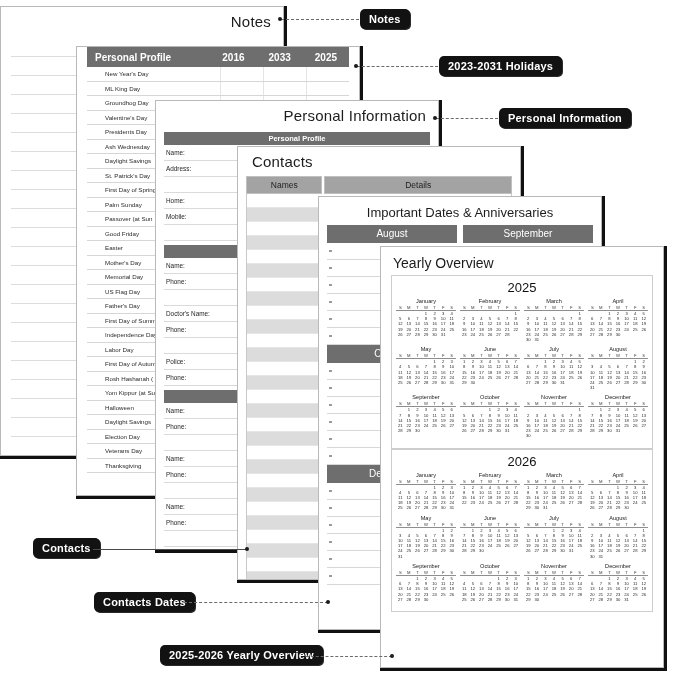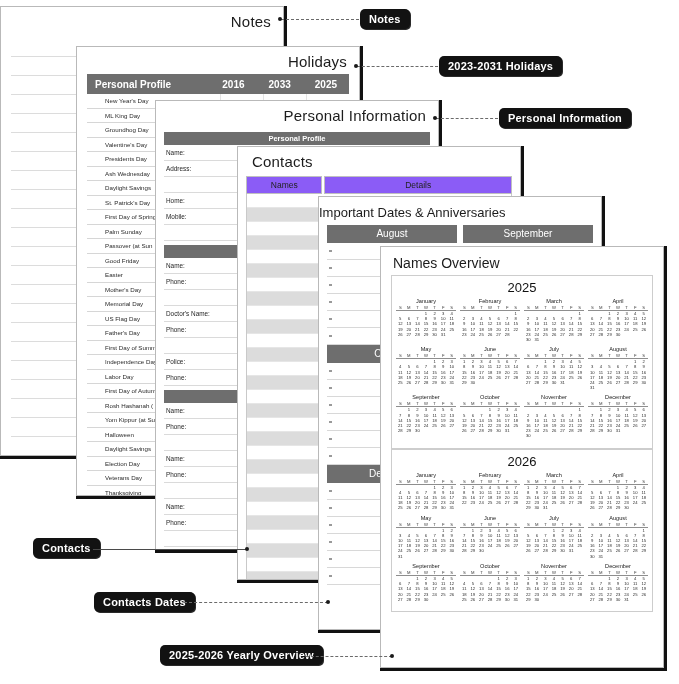--- a/index.html
+++ b/index.html
@@ -62,33 +62,33 @@
     height:15px;border-bottom:1px solid #dadada;
     font-size:6.4px;color:#262626;padding-left:2px;line-height:15px;
     white-space:nowrap;
   }
   .pp-row.empty{color:transparent;}
 
   
   #contacts-card{left:237px;top:146px;width:282px;height:432px;}
   .ct-head{display:flex;margin:2px 8px 0 8px;}
   .ct-head div{
-    background:#8b5cf6;border:1px solid #c0c0c0;
+    background:#a3a3a3;border:1px solid #c0c0c0;
     font-size:8.5px;color:#222;text-align:center;
     height:16px;line-height:16px;
   }
   .ct-head .h-names{flex:0 0 28%;}
   .ct-head .h-details{flex:1;margin-left:2px;}
   .ct-body{margin:0 8px;border:1px solid #c9c9c9;border-top:none;}
   .ct-row{height:13px;border-bottom:1px solid #e6e6e6;}
   .ct-row.alt{background:#dcdcdc;}
 
   
   #impdates-card{left:318px;top:196px;width:282px;height:432px;}
-  .id-title{font-size:13px;color:#1c1c1c;padding:8px 0 5px 0;}
+  .id-title{text-align:center;font-size:13px;color:#1c1c1c;padding:8px 0 5px 0;}
   .id-monthrow{display:flex;gap:6px;margin:0 8px 0 8px;}
   .id-month{
     flex:1;background:#6e6e6e;color:#fff;font-size:10px;
     height:18px;line-height:18px;text-align:center;
   }
   .id-linesrow{display:flex;gap:6px;margin:0 8px;}
   .id-col{flex:1;}
   .id-line{
     height:16px;border-bottom:1px solid #d8d8d8;position:relative;
   }
@@ -153,21 +153,20 @@
         <div class="notes-line"></div>
         <div class="notes-line"></div>
         <div class="notes-line"></div>
         <div class="notes-line"></div>
         <div class="notes-line"></div>
         <div class="notes-line"></div>
       </div>
   </div>
 
   <div class="card" id="holidays-card">
-    <div class="card-title">Holidays</div>
     <div class="hol-head">
       <div class="c0">Personal Profile</div>
       <div class="cy">2016</div>
       <div class="cy">2033</div>
       <div class="cy">2025</div>
     </div>
     <div class="hol-body" id="hol-body">
         <div class="hol-row">
           <div class="c0">New Year's Day</div>
           <div class="cy"></div>
@@ -479,21 +478,21 @@
             <div class="id-line"></div>
             <div class="id-line"></div>
             <div class="id-line"></div>
             <div class="id-line"></div>
           </div>
         </div>
       </div>
   </div>
 
   <div class="card" id="yearly-card">
-    <div class="yo-title">Names Overview</div>
+    <div class="yo-title">Yearly Overview</div>
     <div id="yo-years">
         <div class="yo-box">
           <div class="yo-year">2025</div>
           <div class="yo-grid">
             <div class="yo-month">
               <div class="yo-mname">January</div>
               <div class="yo-dow">
                 <span>S</span>
                 <span>M</span>
                 <span>T</span>

